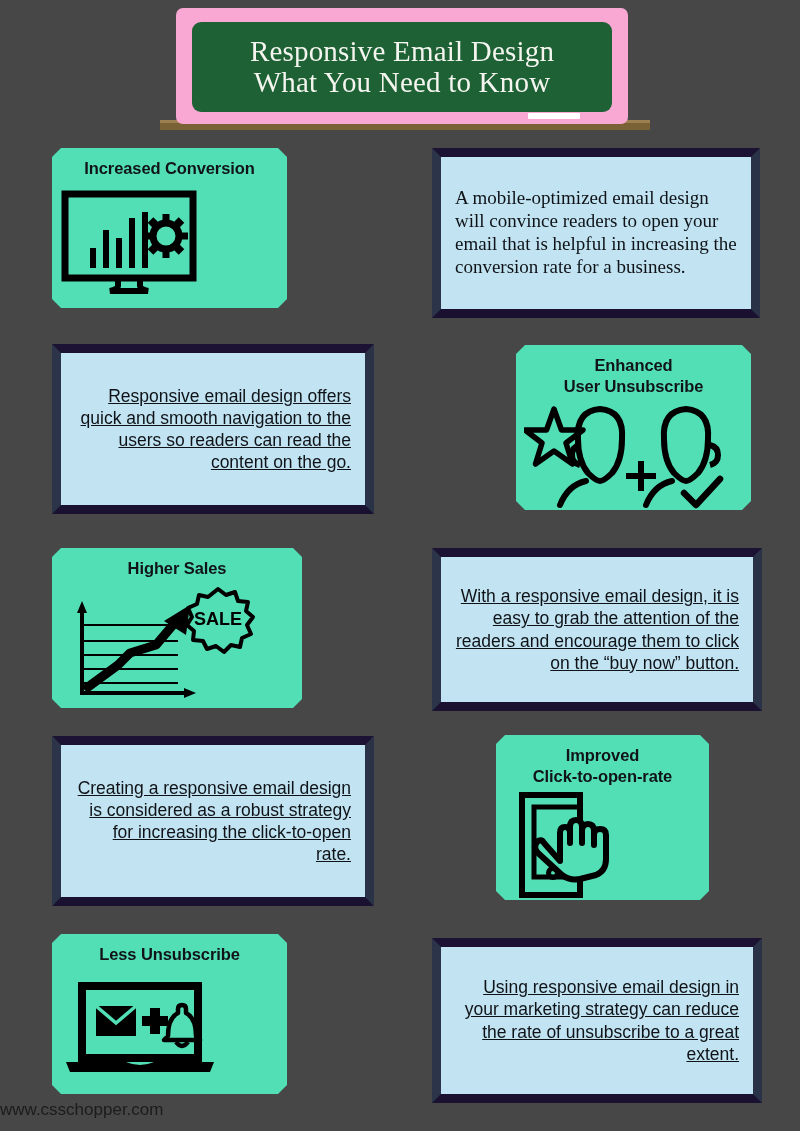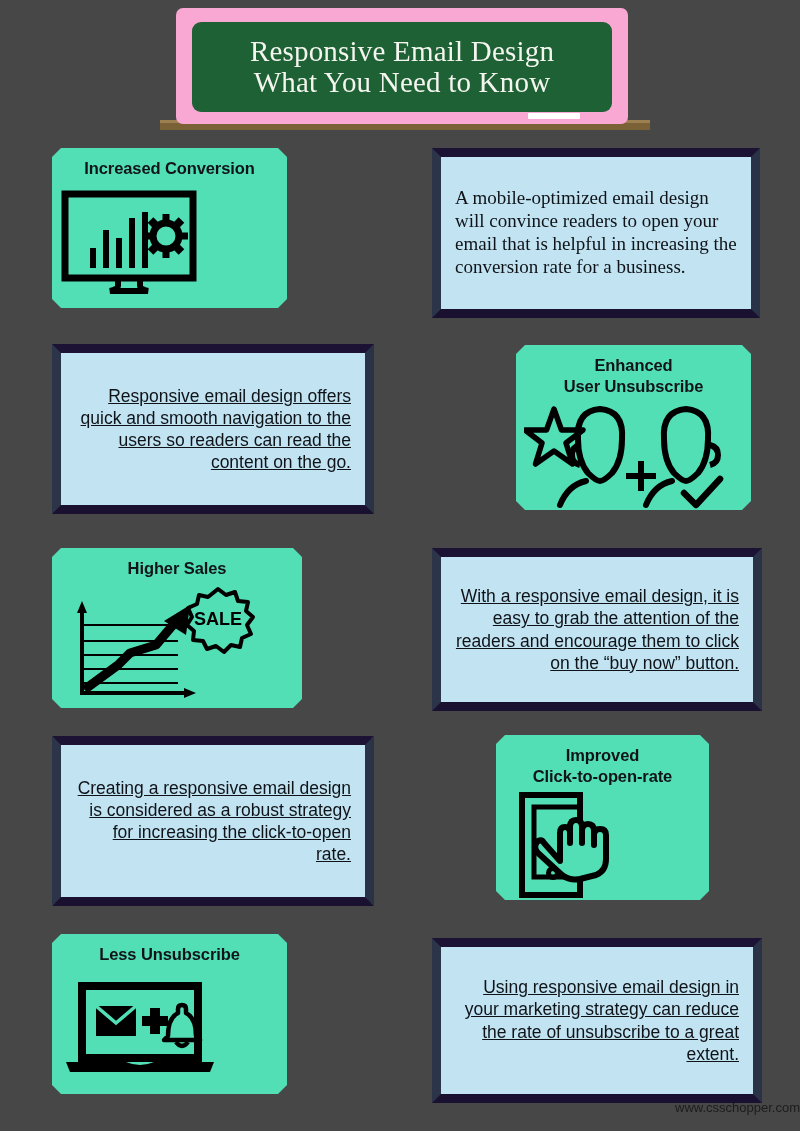--- a/index.html
+++ b/index.html
@@ -97,23 +97,23 @@
     font-size:19px;line-height:1.2;text-align:left;
   }
   .btext.sans{
     font-family:"Liberation Sans", sans-serif;
     font-size:17.5px;line-height:1.26;text-align:right;text-decoration:underline;
   }
 
   
   #footer{
     position:absolute;left:0;top:1100px;width:800px;
-    text-align:right;
+    text-align:left;
     color:#1c1c1c;
-    font-size:13px;
+    font-size:17px;
   }
 </style>
 </head>
 <body>
 
 <div id="header-area">
   <div id="chalk-ledge"></div>
   <div id="board-frame">
     <div id="board-inner">
       <div id="board-title">

